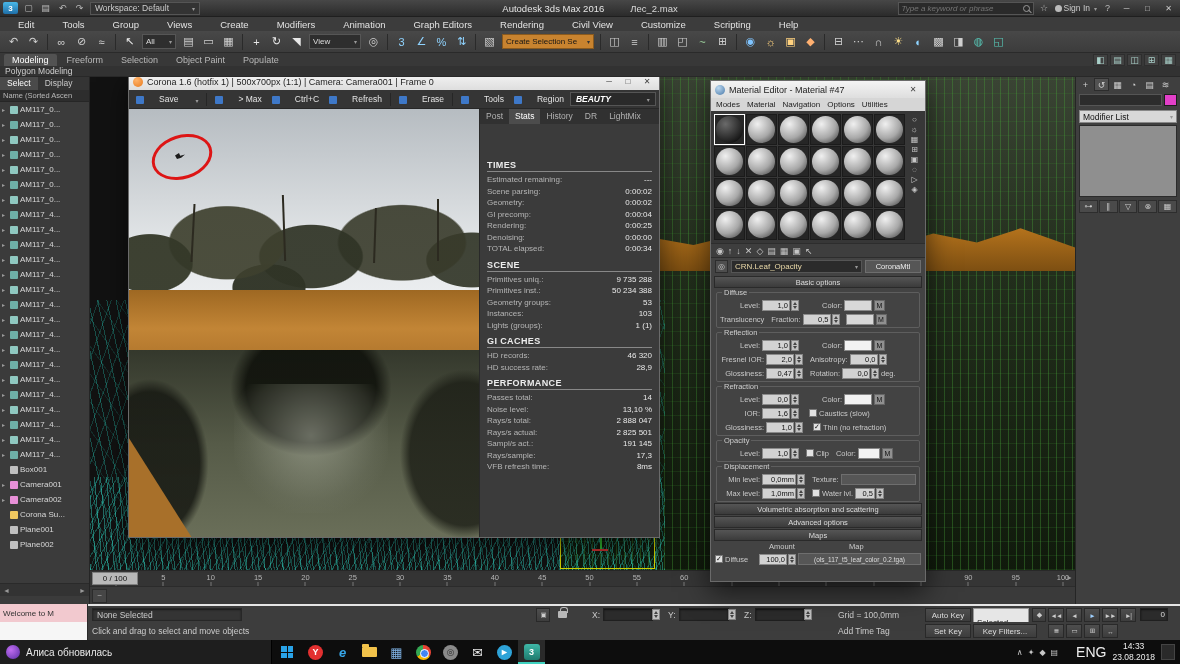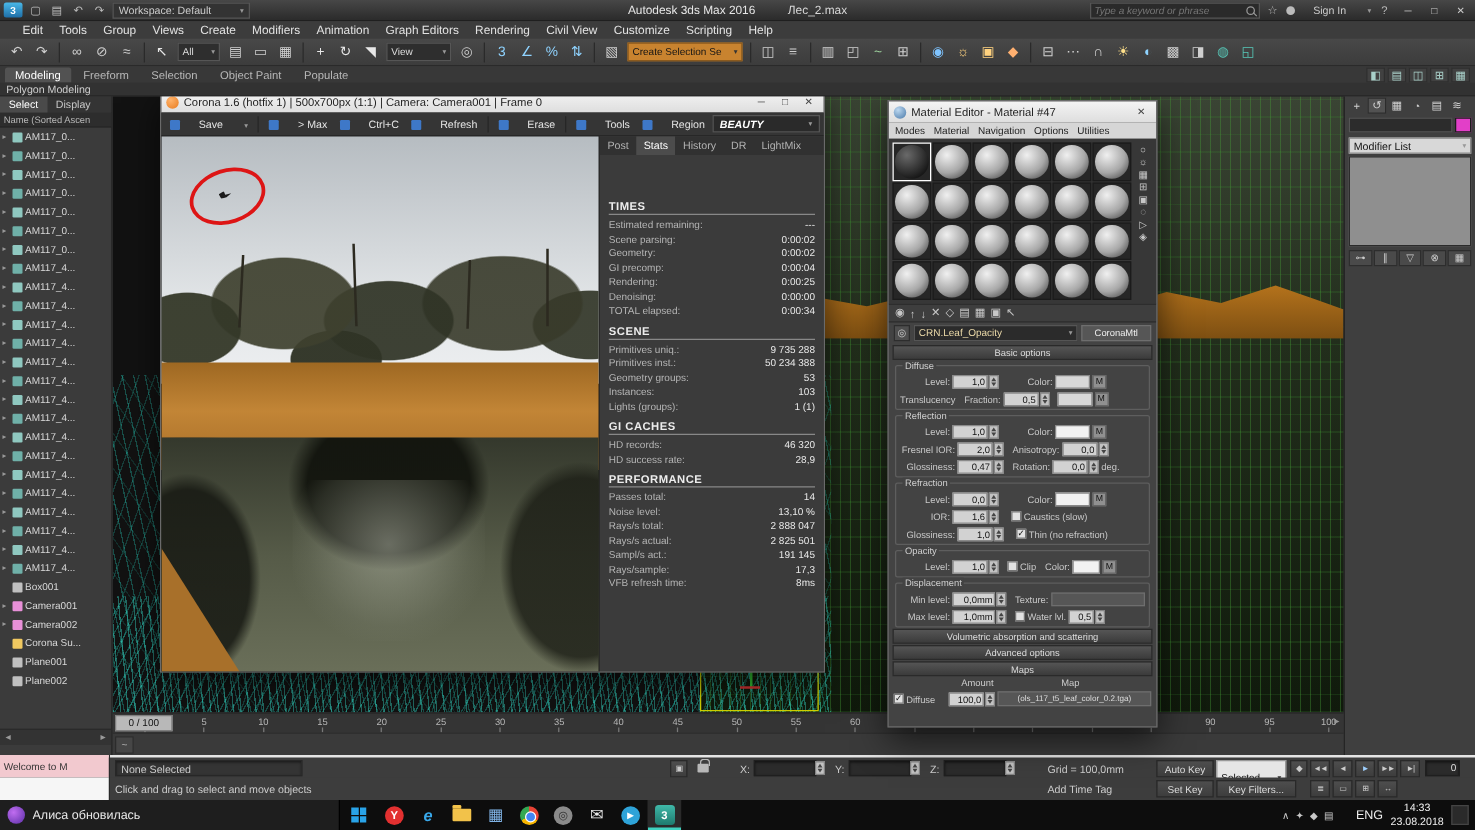--- a/index.html
+++ b/index.html
@@ -13,26 +13,26 @@
 .tb-logo{width:15px;height:12px;background:linear-gradient(#49b8e8,#1f6fa8);border-radius:2px;color:#fff;font-size:8px;font-weight:bold;display:flex;align-items:center;justify-content:center;}
 .qat-ic{width:13px;height:13px;display:flex;align-items:center;justify-content:center;color:#bbb;font-size:9px;}
 .ws-dd{height:13px;background:#333;border:1px solid #555;display:flex;align-items:center;padding:0 4px;font-size:8.5px;color:#ccc;width:110px;}
 .tb-title{position:absolute;left:0;right:0;text-align:center;font-size:9.5px;color:#e6e6e6;pointer-events:none;}
 .tb-title .file{margin-left:26px;color:#d8d8d8;}
 .tb-right{margin-left:auto;display:flex;align-items:center;gap:4px;z-index:2;}
 .search{display:flex;align-items:center;background:#2a2a2a;border:1px solid #555;height:13px;padding:0 3px;gap:3px;}
 .search input{width:118px;background:transparent;border:none;outline:none;color:#ccc;font-size:8px;font-style:italic;font-family:inherit;}
 .lens{width:7px;height:7px;border:1px solid #999;border-radius:50%;position:relative;}
 .lens::after{content:"";position:absolute;width:4px;height:1px;background:#999;transform:rotate(45deg);right:-3px;bottom:-1px;}
-.signin{display:flex;align-items:center;gap:15px;color:#ccc;font-size:8.5px;}
+.signin{display:flex;align-items:center;gap:2px;color:#ccc;font-size:8.5px;}
 .person-ic{width:7px;height:7px;border-radius:50%;background:#bbb;}
 .win-ctl{width:17px;height:13px;display:flex;align-items:center;justify-content:center;color:#ccc;font-size:8px;}
 
 
-#menubar{position:absolute;left:0;top:17px;width:1180px;height:14px;background:#3c3c3c;display:flex;align-items:center;gap:13px;padding-left:18px;z-index:20;}
+#menubar{position:absolute;left:0;top:17px;width:1180px;height:14px;background:#3c3c3c;display:flex;align-items:center;gap:28px;padding-left:18px;z-index:20;}
 .mb-item{font-size:9.5px;color:#e2e2e2;}
 
 
 #maintoolbar{position:absolute;left:0;top:31px;width:1180px;height:22px;background:linear-gradient(#484848,#3c3c3c);border-bottom:1px solid #2a2a2a;display:flex;align-items:center;padding:0 4px;gap:1px;z-index:20;}
 .tb-icon{width:19px;height:19px;display:flex;align-items:center;justify-content:center;font-size:11px;color:#cfcfcf;border-radius:2px;flex:none;}
 .tb-sep{width:1px;height:16px;background:#2a2a2a;margin:0 3px;flex:none;}
 .tb-dd{height:15px;background:#2e2e2e;border:1px solid #565656;color:#ddd;display:flex;align-items:center;padding:0 3px;font-size:8px;margin:0 2px;flex:none;overflow:hidden;white-space:nowrap;}
 .tb-dd.orange{background:#c8832f;color:#151515;border-color:#8a5a1e;}
 .tb-dd.orange .arr{color:#333;}
 
@@ -211,21 +211,21 @@
 .tb-app.active{background:#2a2a2a;box-shadow:inset 0 -2px 0 #3fd2c0;}
 .app-circle{width:15px;height:15px;border-radius:50%;display:flex;align-items:center;justify-content:center;font-size:9px;font-weight:bold;}
 .app-glyph{font-size:13px;font-weight:bold;font-style:italic;}
 .app-folder{width:15px;height:10px;background:#f2c24a;border-radius:1px;position:relative;}
 .app-folder::before{content:"";position:absolute;left:0;top:-3px;width:7px;height:3px;background:#f2c24a;border-radius:1px 1px 0 0;}
 .app-chrome{width:15px;height:15px;border-radius:50%;background:conic-gradient(#e84335 0 33%,#f7b500 33% 66%,#34a853 66% 100%);position:relative;}
 .app-chrome::after{content:"";position:absolute;left:4px;top:4px;width:7px;height:7px;border-radius:50%;background:#4285f4;border:1.5px solid #fff;}
 .app-max{width:16px;height:16px;border-radius:3px;background:linear-gradient(#3fb8a8,#1e7a6e);color:#fff;font-size:9px;font-weight:bold;display:flex;align-items:center;justify-content:center;}
 #tray{margin-left:auto;display:flex;align-items:center;gap:6px;padding-right:5px;color:#ddd;}
 .tray-ic{font-size:8px;color:#c8c8c8;}
-.tray-lang{font-size:10px;color:#eee;padding-left:12px;}
+.tray-lang{font-size:14px;color:#eee;padding-left:12px;}
 .tray-clock{text-align:center;font-size:8.5px;line-height:1.25;color:#eee;}
 .tray-note{width:14px;height:16px;background:#2a2a2a;border:1px solid #444;}
 </style>
 </head>
 <body>
 
 <div id="app">
 
   <div id="titlebar">
     <div class="tb-logo">3</div>

